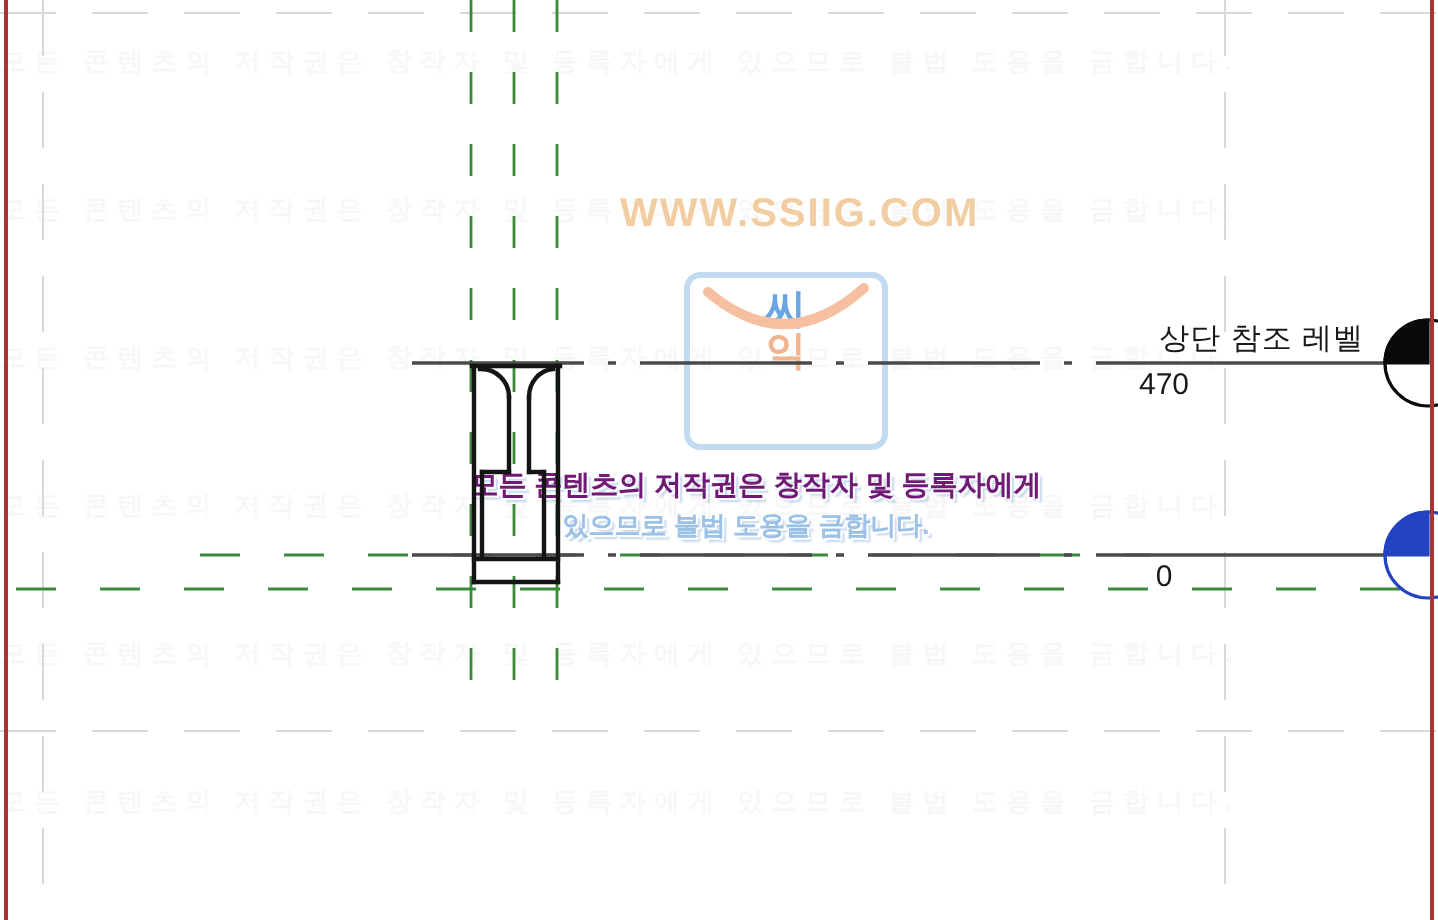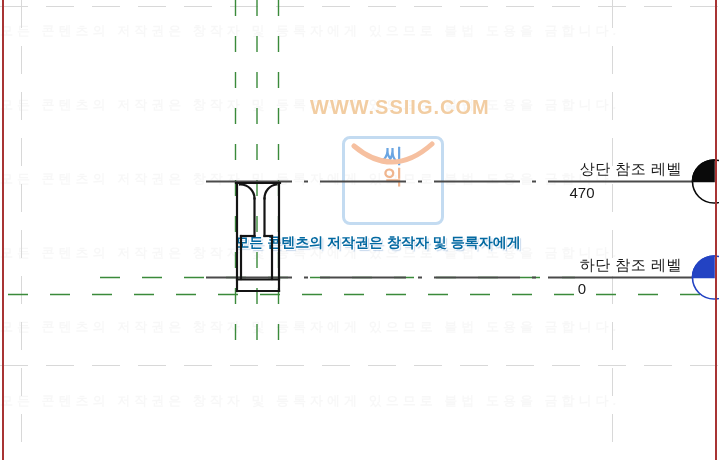--- a/index.html
+++ b/index.html
@@ -15,21 +15,21 @@
              font-size:20px;font-weight:bold;letter-spacing:1px;color:#f2cda2;
              text-shadow:1px 1px 0 #ffffff;z-index:2;}
   
   .logo-box{position:absolute;left:342px;top:136px;width:96px;height:83px;
             border:3px solid #c3dbf1;border-radius:8px;z-index:2;text-align:center;}
   .logo-line1{margin-top:5px;font-size:20px;font-weight:bold;color:#6aa5e2;line-height:22px;}
   .logo-line2{font-size:20px;font-weight:bold;color:#f0b58e;line-height:20px;}
   .logo-smile{position:absolute;left:4px;bottom:4px;}
   
   .copy1{position:absolute;left:228px;top:234px;width:300px;text-align:center;
-         font-size:14px;font-weight:bold;color:#0369a1;
+         font-size:14px;font-weight:bold;color:#701a75;
          text-shadow:1px 1px 0 #ffffff,2px 2px 1px rgba(90,140,200,.35);z-index:2;}
   .copy2{position:absolute;left:228px;top:254px;width:290px;text-align:center;
          font-size:13px;font-weight:bold;color:#9cc1e6;
          text-shadow:1px 1px 0 #ffffff,2px 2px 1px rgba(90,140,200,.35);z-index:2;}
   
   .lvl-label{position:absolute;right:37px;width:200px;text-align:right;font-size:15px;
              color:#1a1a1a;letter-spacing:.5px;z-index:4;}
   .lvl-value{position:absolute;right:37px;width:200px;text-align:center;font-size:15px;
              color:#1a1a1a;z-index:4;}
   .u-label{top:160px;text-align:right;} .u-value{top:184px;}
@@ -54,20 +54,21 @@
 
   <div class="logo-box">
     <div class="logo-line1">씨</div>
     <div class="logo-line2">익</div>
     <svg class="logo-smile" width="88" height="36" viewBox="0 0 88 36" style="position:absolute;z-index:2;">
       <path d="M5,7 Q44,40 83,5" fill="none" stroke="#f6c0a0" stroke-width="5" stroke-linecap="round"></path>
     </svg>
   </div>
 
   <div class="copy1">모든 콘텐츠의 저작권은 창작자 및 등록자에게</div>
+  <div class="copy2">있으므로 불법 도용을 금합니다.</div>
 
   <svg width="719" height="460" viewBox="0 0 719 460">
 
     <g fill="none" stroke-width="1" stroke-dasharray="28 18" stroke="#d8d8d8">
       <line x1="0" y1="6.5" x2="719" y2="6.5"></line>
       <line x1="0" y1="365.5" x2="719" y2="365.5"></line>
       <line x1="21.5" y1="0" x2="21.5" y2="460"></line>
       <line x1="612.5" y1="0" x2="612.5" y2="460"></line>
     </g>
 
@@ -108,19 +109,18 @@
     </g>
 
     <g stroke-width="1.6" stroke="#2343c3" fill="#2343c3">
       <circle cx="714" cy="277.5" r="21.5" fill="#ffffff"></circle>
       <path d="M714,277.5 L692.5,277.5 A21.5,21.5 0 0 1 714,256 Z"></path>
     </g>
   </svg>
 
   <div class="lvl-label u-label">상단 참조 레벨</div>
   <div class="lvl-value u-value">470</div>
-  <div class="lvl-label l-label">하단 참조 레벨</div>
   <div class="lvl-value l-value">0</div>
 
   <div class="red-line red-left" style="background: rgb(168, 52, 52);"></div>
   <div class="red-line red-right" style="background: rgb(168, 52, 52);"></div>
 
 </div>
 
 </body></html>

